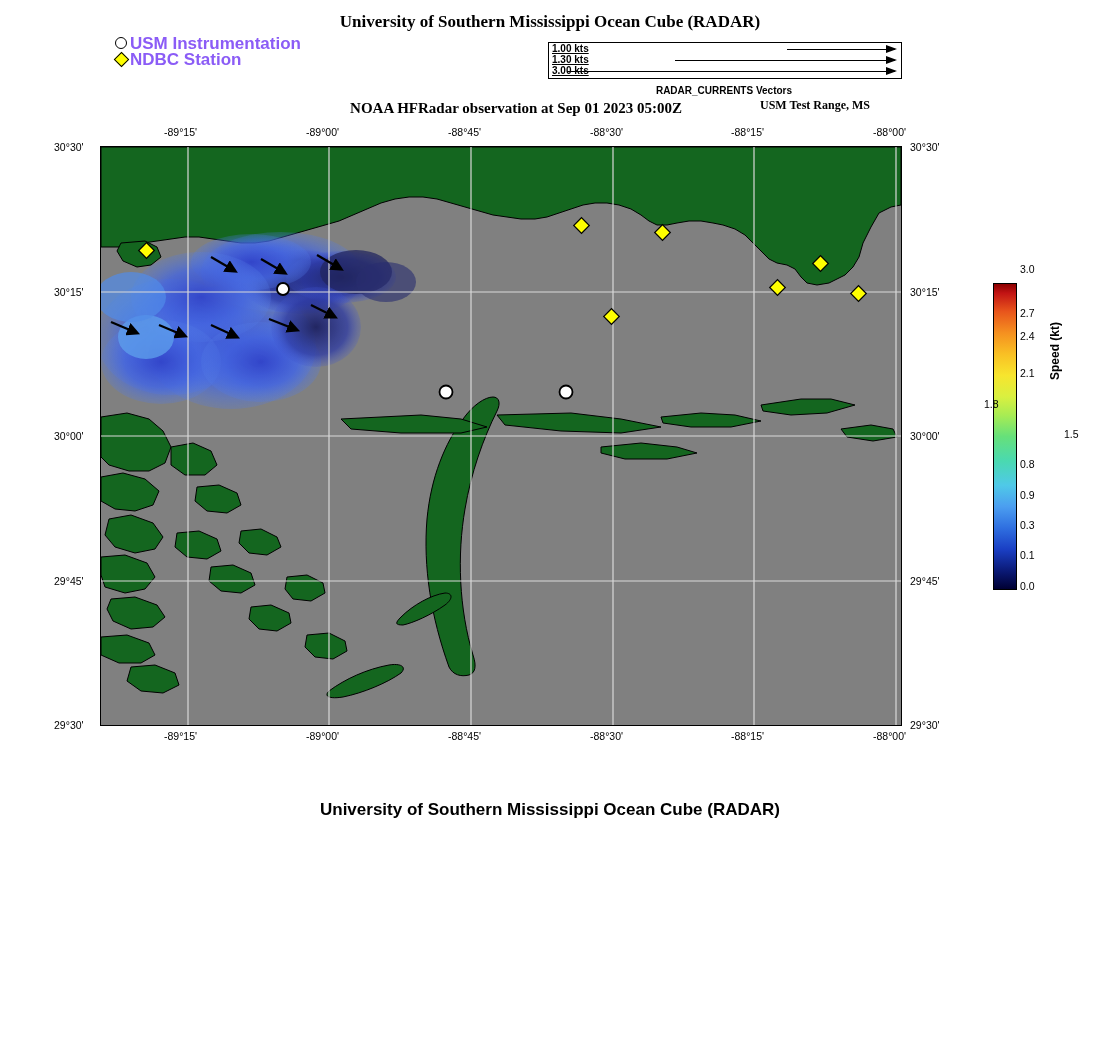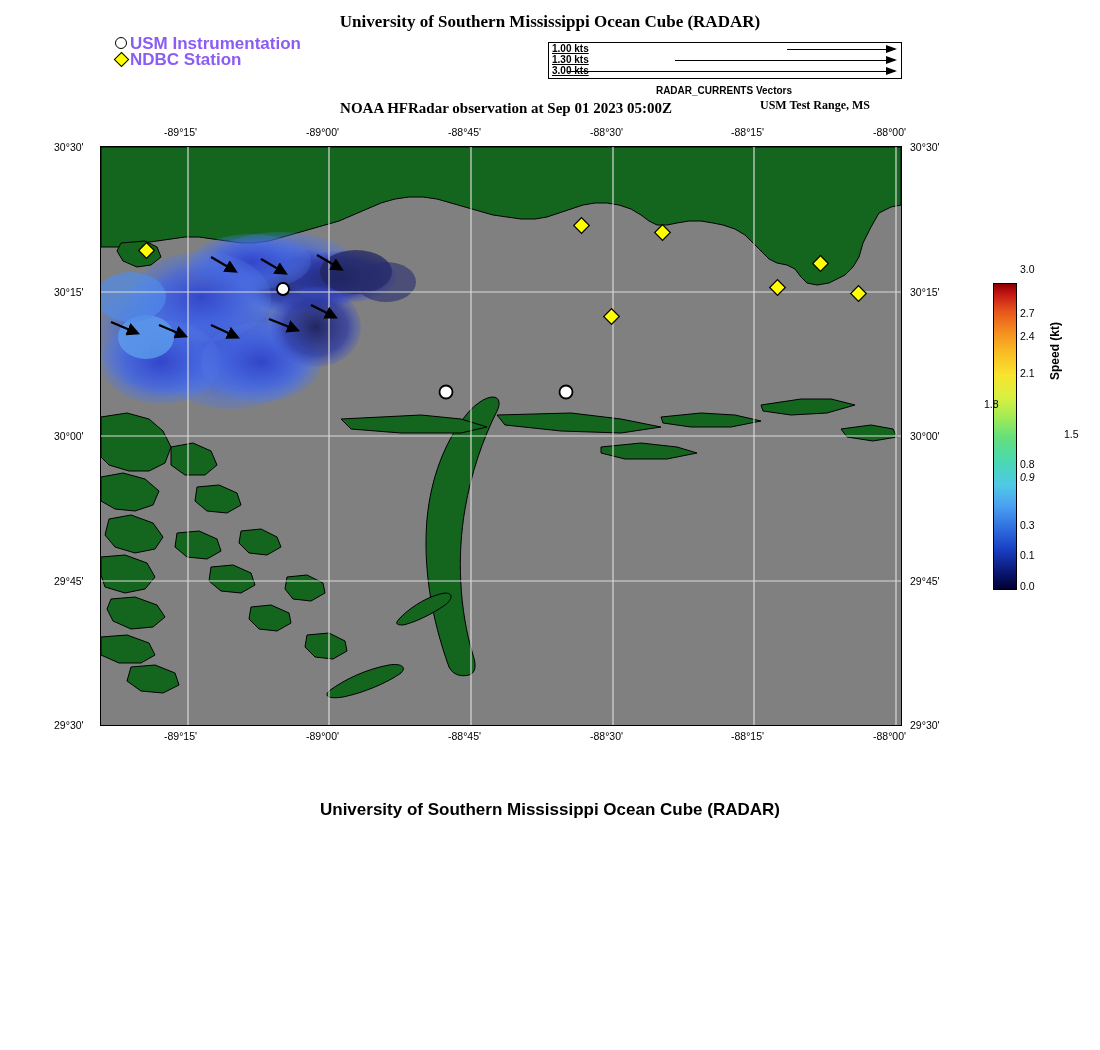--- a/index.html
+++ b/index.html
@@ -27,21 +27,21 @@
   }
   #bottom-title {
     top: 800px; left: 0; width: 1100px;
     text-align: center;
     font-family: "Liberation Sans", sans-serif;
     font-weight: bold;
     font-size: 17px;
     color: #000;
   }
   #obs-title {
-    top: 100px; left: 106px; width: 800px;
+    top: 100px; left: 116px; width: 800px;
     text-align: center;
     font-family: "Liberation Serif", serif;
     font-weight: bold;
     font-size: 15px;
     color: #000;
   }
   #range-label {
     top: 98px; left: 760px;
     font-family: "Liberation Serif", serif;
     font-weight: bold;
@@ -350,19 +350,19 @@
 </div>
 
 <div class="abs" id="colorbar-box"></div>
 <div class="cb-tick" style="top:263px; left:1020px;">3.0</div>
 <div class="cb-tick" style="top:307px; left:1020px;">2.7</div>
 <div class="cb-tick" style="top:330px; left:1020px;">2.4</div>
 <div class="cb-tick" style="top:367px; left:1020px;">2.1</div>
 <div class="cb-tick" style="top:398px; left:984px;">1.8</div>
 <div class="cb-tick" style="top:428px; left:1020px;margin-left:44px;">1.5</div>
 <div class="cb-tick" style="top:458px; left:1020px;">0.8</div>
-<div class="cb-tick" style="top:471px; left:1020px;font-style:italic;">0.9</div>
+<div class="cb-tick" style="top:489px; left:1020px;">0.9</div>
 <div class="cb-tick" style="top:519px; left:1020px;">0.3</div>
 <div class="cb-tick" style="top:549px; left:1020px;">0.1</div>
 <div class="cb-tick" style="top:580px; left:1020px;">0.0</div>
 <div class="abs" id="colorbar-title">Speed (kt)</div>
 
 <div class="abs" id="bottom-title">University of Southern Mississippi Ocean Cube (RADAR)</div>
 
 </body></html>

